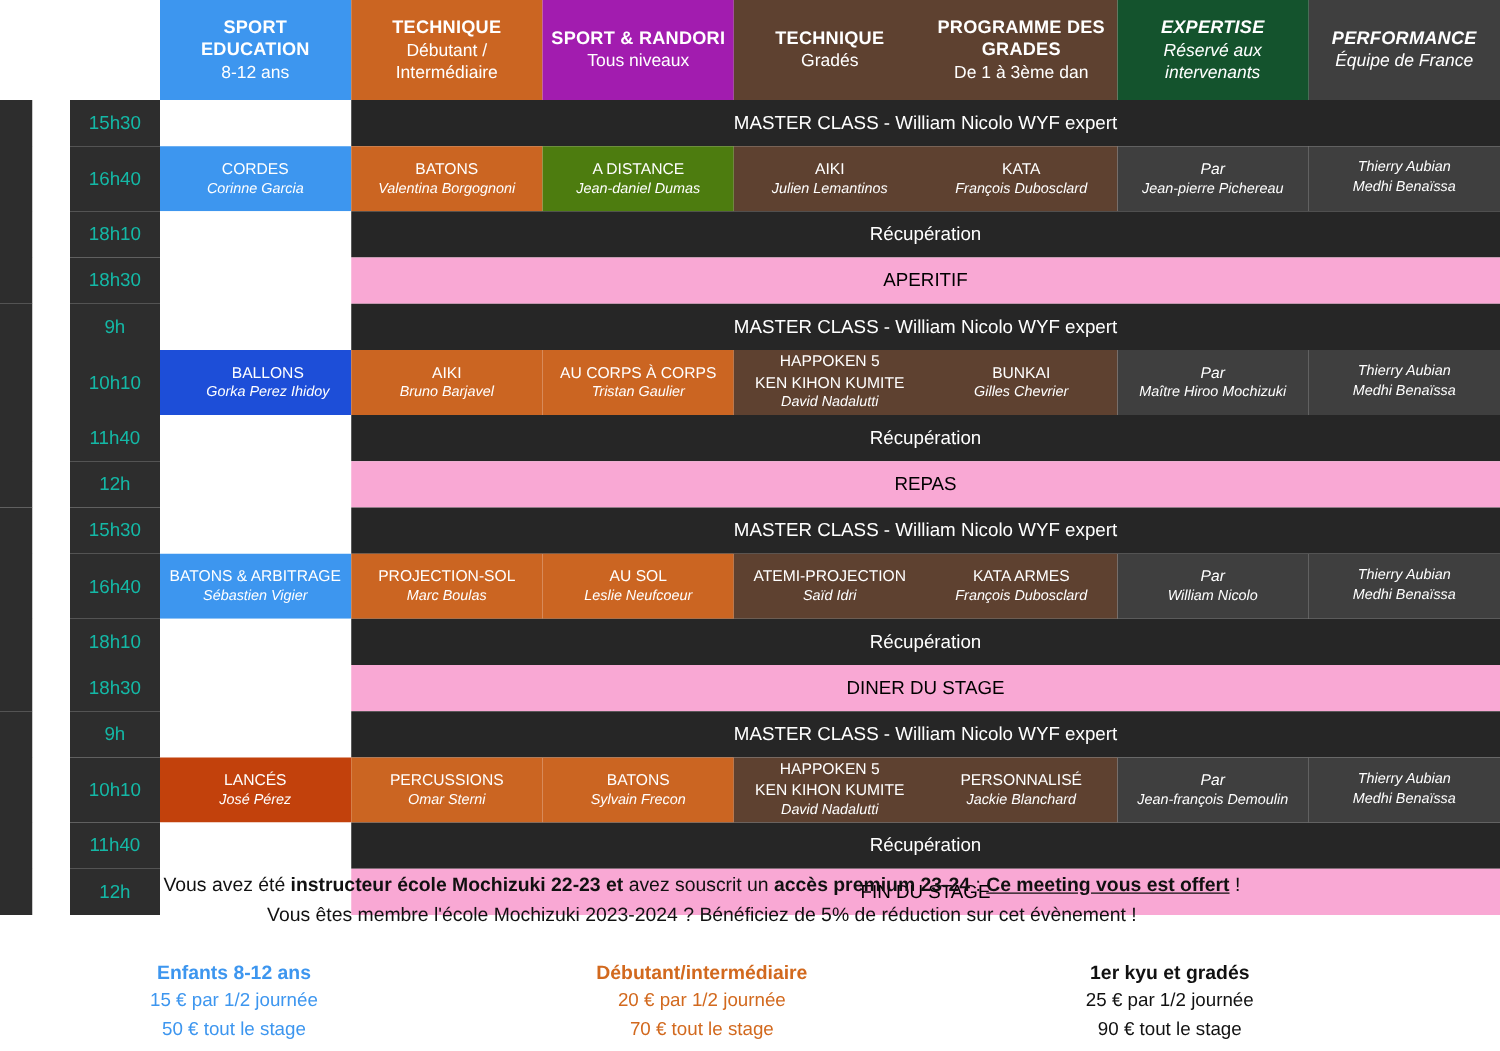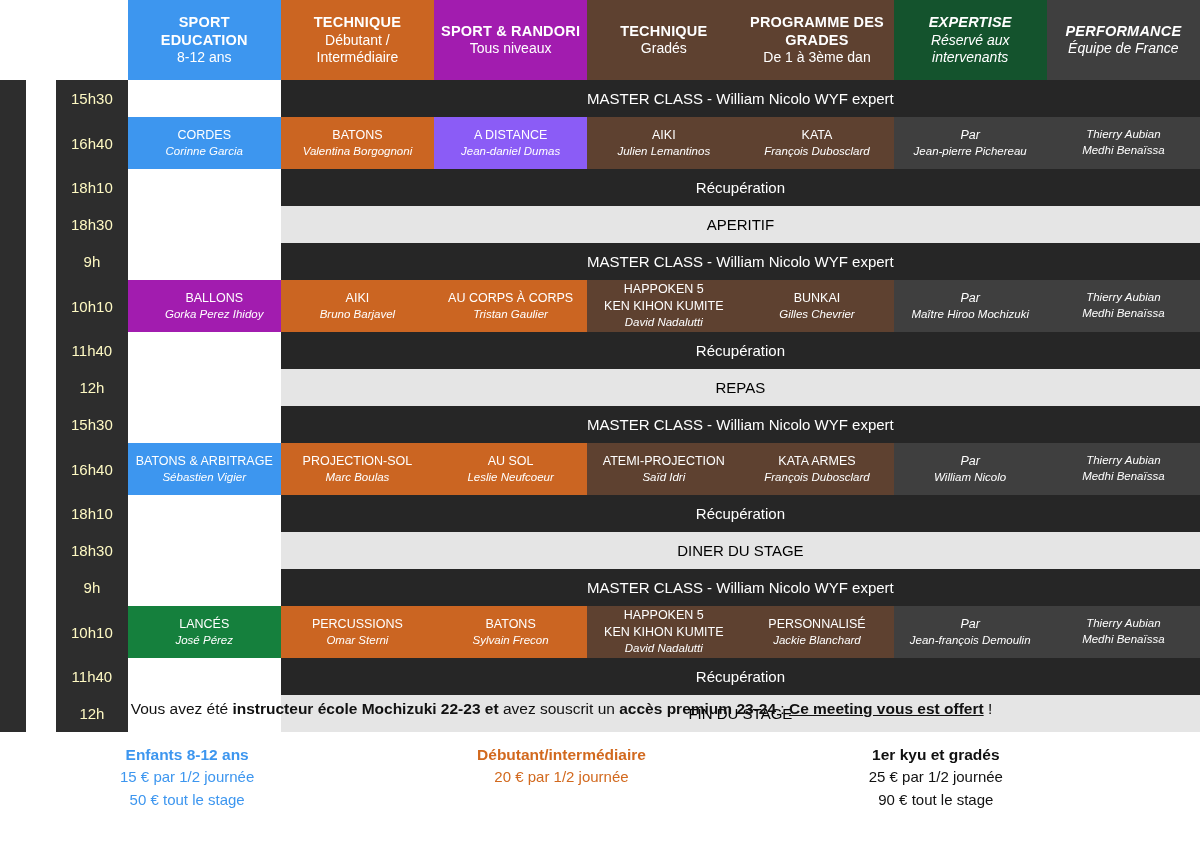--- a/index.html
+++ b/index.html
@@ -54,21 +54,21 @@
   .bg-white  { background: #ffffff; }
 
   .daycell {
     background: #2d2d2d;
     border-top: 1px solid #555;
   }
   .daycell.nb { border-top: 0; }
 
   .timecell {
     background: #2d2d2d;
-    color: #fef9c3;
+    color: #14b8a6;
     font-size: 15px;
     text-align: center;
     vertical-align: middle;
     border: 1px solid #5a5a5a;
     height: 37px;
   }
 
   .cell {
     text-align: center;
     vertical-align: middle;
@@ -86,21 +86,21 @@
   .band {
     background: #262626;
     color: #ffffff;
     font-size: 15px;
     text-align: center;
     vertical-align: middle;
     height: 37px;
     border-bottom: 1px solid #ffffff;
   }
   .band.light {
-    background: #e5e5e5;
+    background: #f9a8d4;
     color: #000000;
     border-bottom: 0;
   }
   .rowtall { height: 52px; }
 
   
   .footer {
     position: absolute;
     left: 0; top: 697px;
     width: 1123px;
@@ -187,21 +187,21 @@
             <td class="bg-white"></td>
             <td class="timecell rowtall">16h40</td>
             <td class="cell rowtall" style="background: rgb(61, 150, 239);">
               <div class="title">CORDES</div>
               <div class="who">Corinne Garcia</div>
             </td>
             <td class="cell rowtall" style="background: rgb(203, 101, 34);">
               <div class="title">BATONS</div>
               <div class="who">Valentina Borgognoni</div>
             </td>
-            <td class="cell rowtall" style="background: #8b5cf6;">
+            <td class="cell rowtall" style="background: #4d7c0f;">
               <div class="title">A DISTANCE</div>
               <div class="who">Jean-daniel Dumas</div>
             </td>
             <td class="cell rowtall" style="background: rgb(94, 65, 48);">
               <div class="title">AIKI</div>
               <div class="who">Julien Lemantinos</div>
             </td>
             <td class="cell rowtall" style="background: rgb(94, 65, 48);">
               <div class="title">KATA</div>
               <div class="who">François Dubosclard</div>
@@ -229,21 +229,21 @@
           <tr>
             <td rowspan="4" class="daycell"></td>
             <td class="bg-white"></td>
             <td class="timecell">9h</td>
             <td class="cell empty"></td>
             <td class="band" colspan="6">MASTER CLASS - William Nicolo WYF expert</td>
           </tr>
           <tr>
             <td class="bg-white"></td>
             <td class="timecell rowtall">10h10</td>
-            <td class="cell rowtall" style="background: #a21caf; padding-left: 20px;">
+            <td class="cell rowtall" style="background: #1d4ed8; padding-left: 20px;">
               <div class="title">BALLONS</div>
               <div class="who">Gorka Perez Ihidoy</div>
             </td>
             <td class="cell rowtall" style="background: rgb(203, 101, 34);">
               <div class="title">AIKI</div>
               <div class="who">Bruno Barjavel</div>
             </td>
             <td class="cell rowtall" style="background: rgb(203, 101, 34);">
               <div class="title">AU CORPS À CORPS</div>
               <div class="who">Tristan Gaulier</div>
@@ -329,21 +329,21 @@
           <tr>
             <td rowspan="4" class="daycell"></td>
             <td class="bg-white"></td>
             <td class="timecell">9h</td>
             <td class="cell empty"></td>
             <td class="band" colspan="6">MASTER CLASS - William Nicolo WYF expert</td>
           </tr>
           <tr>
             <td class="bg-white"></td>
             <td class="timecell rowtall">10h10</td>
-            <td class="cell rowtall" style="background: #15803d;">
+            <td class="cell rowtall" style="background: #c2410c;">
               <div class="title">LANCÉS</div>
               <div class="who">José Pérez</div>
             </td>
             <td class="cell rowtall" style="background: rgb(203, 101, 34);">
               <div class="title">PERCUSSIONS</div>
               <div class="who">Omar Sterni</div>
             </td>
             <td class="cell rowtall" style="background: rgb(203, 101, 34);">
               <div class="title">BATONS</div>
               <div class="who">Sylvain Frecon</div>
@@ -377,30 +377,32 @@
             <td class="band light" colspan="6">FIN DU STAGE</td>
           </tr>
         </tbody>
     </table>
   </div>
 
   <div class="footer">
     <div class="promo">
       <span>Vous avez été </span><b style="text-decoration:none">instructeur école Mochizuki 22-23 et</b><span> avez souscrit un </span><b>accès premium 23-24</b><span> : </span><b style="text-decoration:underline">Ce meeting vous est offert</b><span> !</span>
     </div>
+    <div class="promo">Vous êtes membre l'école Mochizuki 2023-2024 ? Bénéficiez de 5% de réduction sur cet évènement !</div>
 
     <div class="prices" id="prices">
         <div class="pricecol" style="color: rgb(61, 150, 239);">
           <div class="ph">Enfants 8-12 ans</div>
           <div>15 € par 1/2 journée</div>
           <div>50 € tout le stage</div>
         </div>
         <div class="pricecol" style="color: rgb(210, 105, 30);">
           <div class="ph">Débutant/intermédiaire</div>
           <div>20 € par 1/2 journée</div>
+          <div>70 € tout le stage</div>
         </div>
         <div class="pricecol" style="color: rgb(17, 17, 17);">
           <div class="ph">1er kyu et gradés</div>
           <div>25 € par 1/2 journée</div>
           <div>90 € tout le stage</div>
         </div>
       </div>
   </div>
 
 </div>

